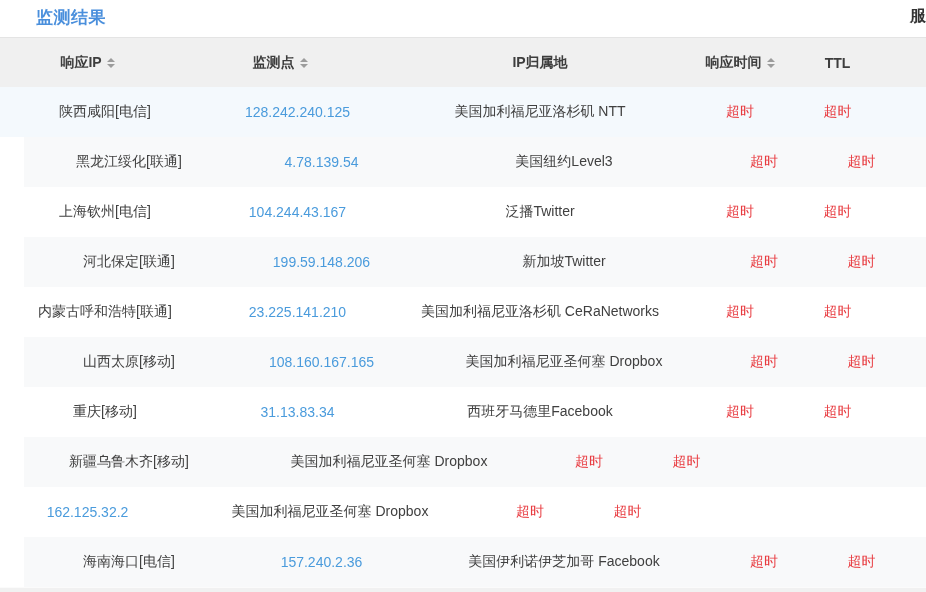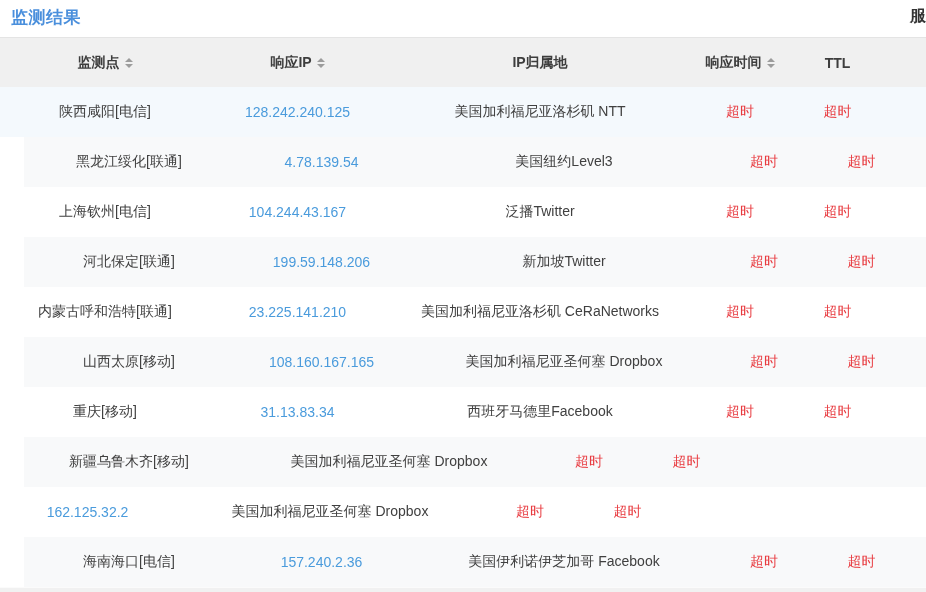--- a/index.html
+++ b/index.html
@@ -8,20 +8,21 @@
     width: 926px; height: 592px;
     overflow: hidden;
     font-family: "Liberation Sans", "DejaVu Sans", sans-serif;
     position: relative;
   }
   .titlebar {
     height: 37px;
     position: relative;
     display: flex;
     align-items: flex-start;
+    padding-left: 25px;
   }
   .page-title {
     font-size: 17px;
     font-weight: bold;
     color: var(--title-blue, #4a8fdc);
     padding: 6px 0 0 11px;
     letter-spacing: 0.5px;
   }
   .partial-right {
     position: absolute;
@@ -97,34 +98,34 @@
 </head>
 <body>
 
 <div class="titlebar">
   <div class="page-title">监测结果</div>
   <div class="partial-right">服</div>
 </div>
 
 <div class="montable">
   <div class="thead">
+    <div class="cell hcell c1 sortable">
+      <span>响应IP</span>
+      <span class="sort">
+          <i class="tri-up"></i>
+          <i class="tri-down"></i>
+        </span>
+    </div>
     <div class="cell hcell c0 sortable">
       <span>监测点</span>
       <span class="sort">
           <i class="tri-up"></i>
           <i class="tri-down"></i>
         </span>
     </div>
-    <div class="cell hcell c1 sortable">
-      <span>响应IP</span>
-      <span class="sort">
-          <i class="tri-up"></i>
-          <i class="tri-down"></i>
-        </span>
-    </div>
     <div class="cell hcell c2">
       <span>IP归属地</span>
     </div>
     <div class="cell hcell c3 sortable">
       <span>响应时间</span>
       <span class="sort">
           <i class="tri-up"></i>
           <i class="tri-down"></i>
         </span>
     </div>

